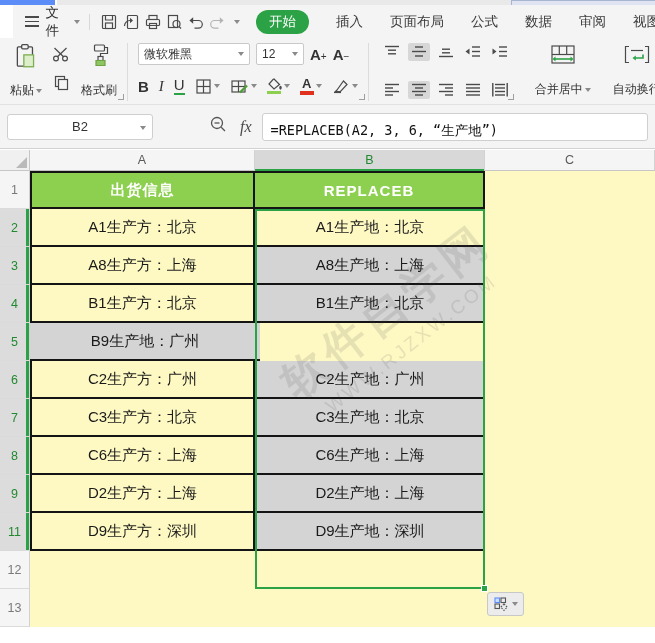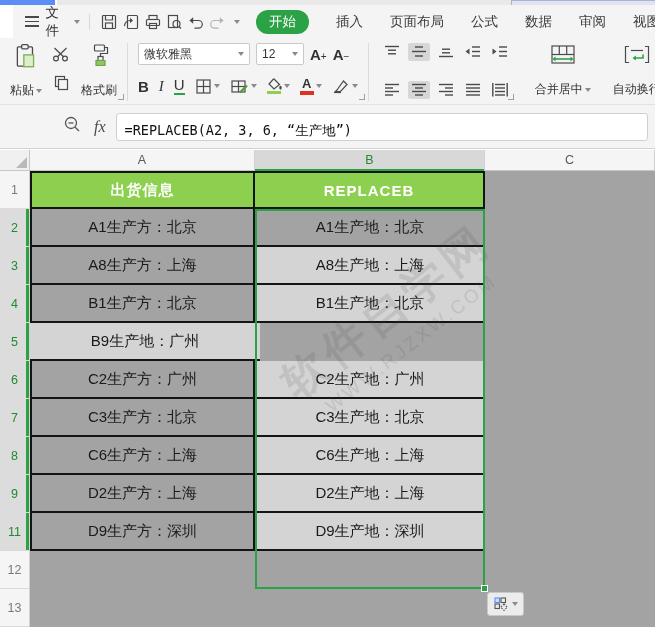--- a/index.html
+++ b/index.html
@@ -90,21 +90,21 @@
                         border-left:11px solid transparent; border-bottom:11px solid #b9b9b9; }
   .colh { height:21px; display:flex; align-items:center; justify-content:center; font-size:12.5px;
           color:#5a5a5a; background:#f5f5f5; border-right:1px solid #d2d2d2; border-bottom:1px solid #c6c6c6;
           position:relative; cursor:pointer; }
   .colh.sel { background:#d8d8d8; color:#21892f; }
   .colh.sel::after { content:""; position:absolute; left:0; right:0; bottom:-1px; height:2px; background:#2ba245; }
   .grow { display:flex; height:38px; }
   .rowh { width:30px; background:#f5f5f5; border-right:1px solid #d2d2d2; border-bottom:1px solid #dadada;
           display:flex; align-items:center; justify-content:center; font-size:12.5px; color:#7a7a7a; cursor:pointer; position:relative; }
   .rowh.sel { background:#dcdcdc; color:#21892f; box-shadow:inset -3px 0 0 #2ba245; }
-  .cell { display:flex; align-items:center; justify-content:center; font-size:15px; color:#1a1a1a; background:#a3a3a3; }
+  .cell { display:flex; align-items:center; justify-content:center; font-size:15px; color:#1a1a1a; background:#fef9c3; }
   .ca { width:225px; } .cb { width:230px; } .cc { flex:1; }
   .hdrcell { background:#8dcf4f !important; color:#fff; font-weight:bold; letter-spacing:1px; }
   .b-black-l { border-left:2px solid #141414; }
   .b-black-r { border-right:2px solid #141414; }
   .b-black-b { border-bottom:2px solid #141414; }
   .b-black-t { border-top:2px solid #141414; }
   .cb.shaded { background:#d4d4d4; }
 
   #watermark { position:absolute; left:248px; top:185px; width:290px; height:270px; z-index:3;
                display:flex; flex-direction:column; align-items:center; justify-content:center;
@@ -410,20 +410,24 @@
         <path d="M22 2.5 h3.5 v16 h-3.5"></path>
         <line x1="8" y1="6.5" x2="20" y2="6.5"></line>
         <path d="M20 10.5 v3.5 h-8" stroke="#2ba245" stroke-width="1.6"></path>
         <polygon points="12.8,11.5 12.8,16.5 9.5,14" fill="#2ba245" stroke="none"></polygon>
       </svg>
     <span class="tlabel">自动换行</span>
   </div>
 </div>
 
 <div id="formulabar">
+  <div id="namebox">
+    <span>B2</span>
+    <span class="chev"></span>
+  </div>
   <div id="fx-zone">
     <span>
       <svg width="19" height="19" viewBox="0 0 19 19" style="stroke:#555;fill:none;stroke-width:1.3">
           <circle cx="8" cy="8" r="5.5"></circle>
           <line x1="5.5" y1="8" x2="10.5" y2="8"></line>
           <line x1="12.2" y1="12.2" x2="16" y2="16"></line>
         </svg>
     </span>
     <span id="fx-label">fx</span>
   </div>

